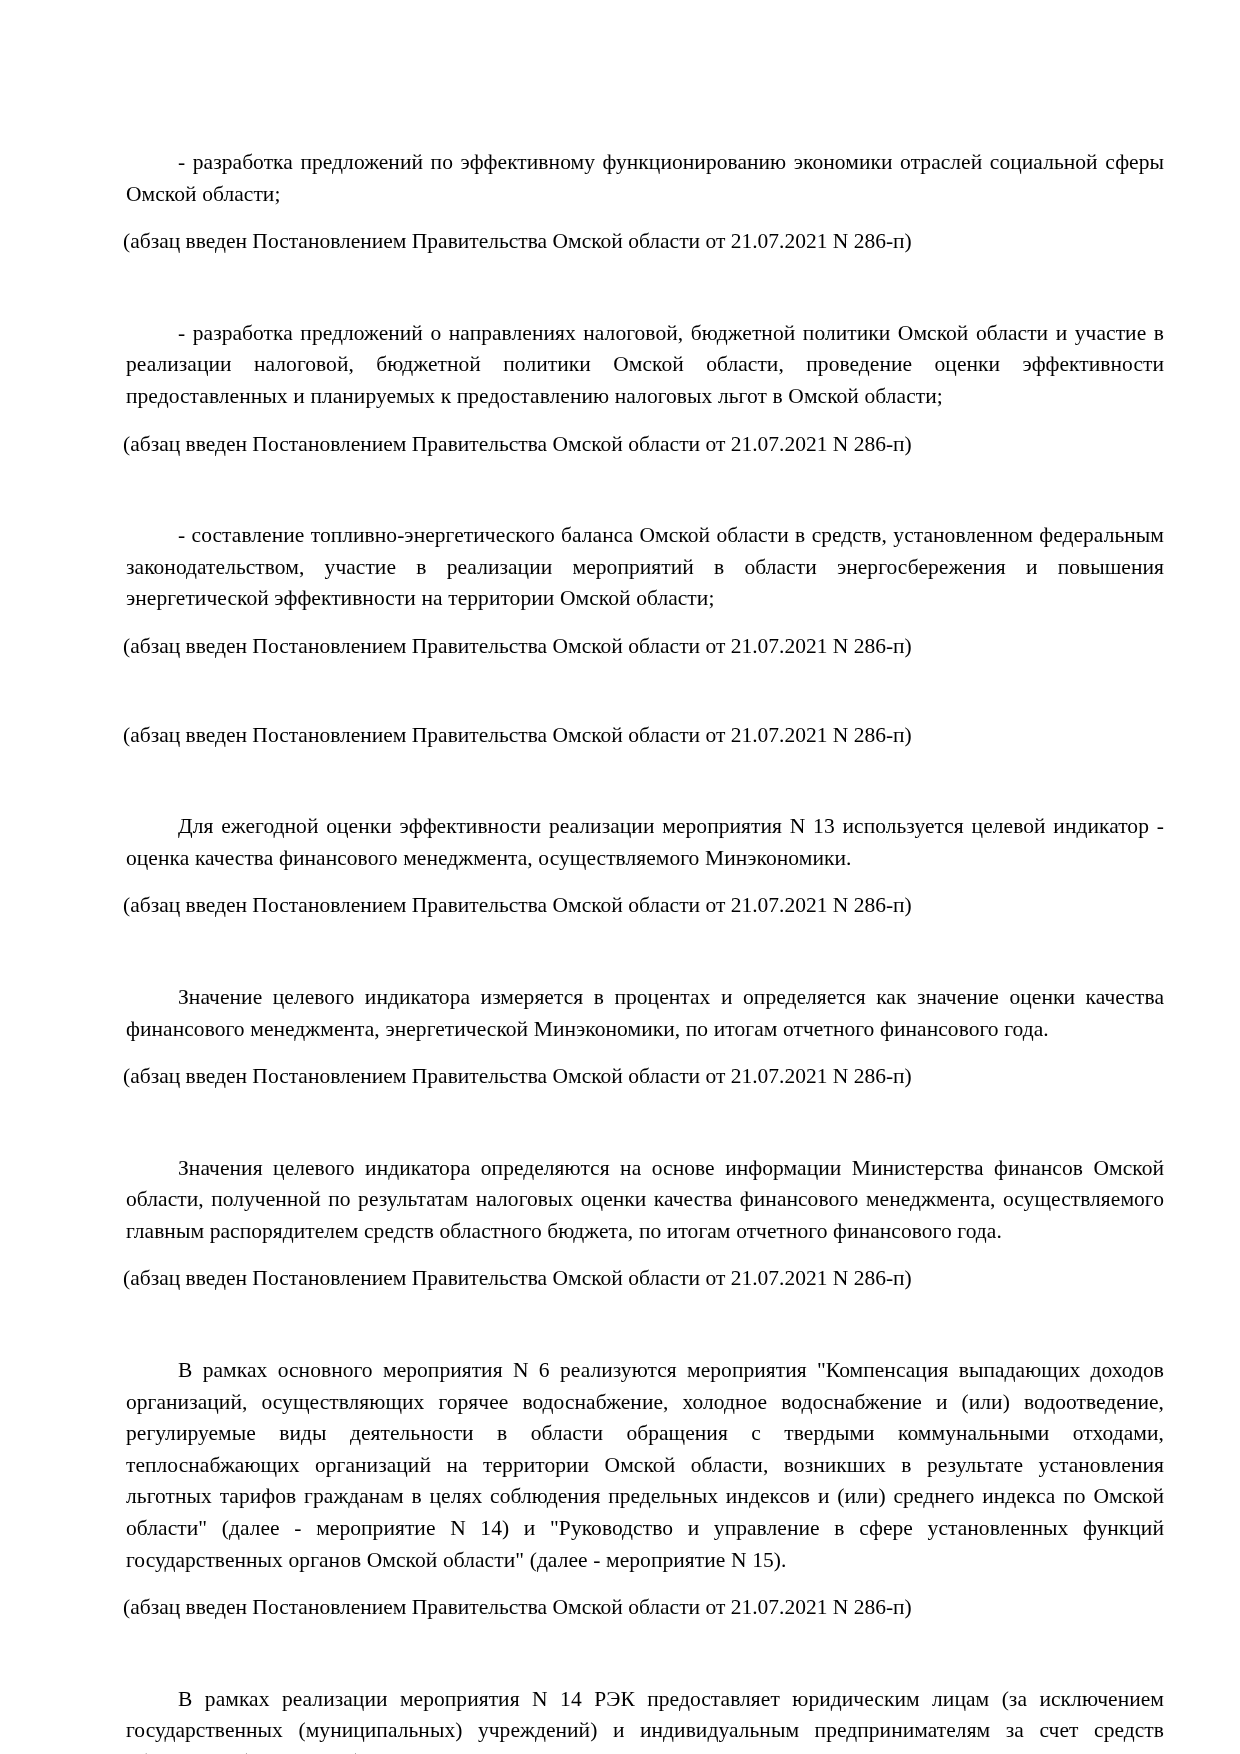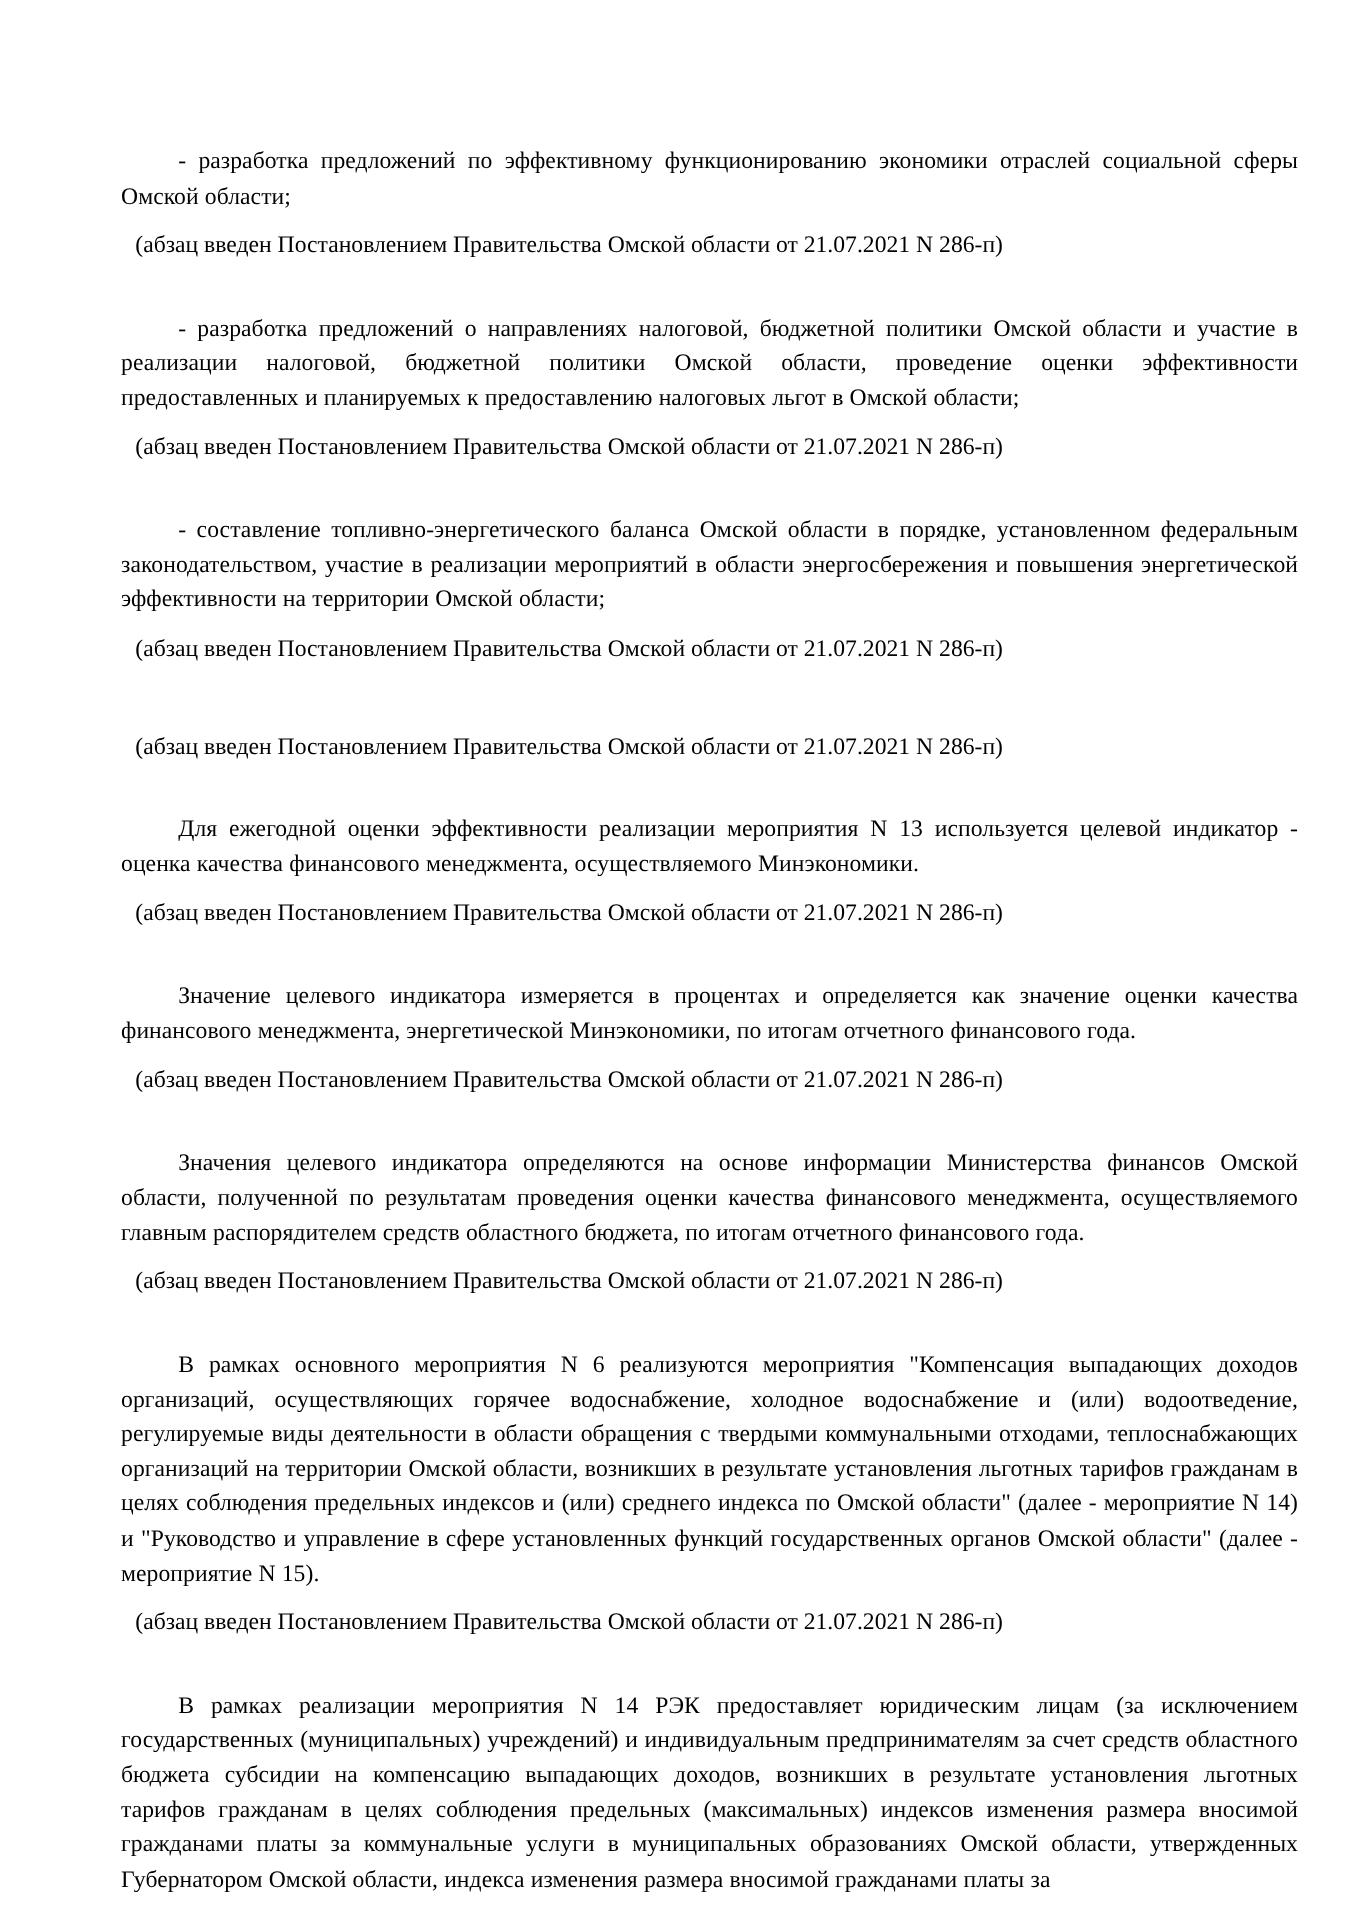--- a/index.html
+++ b/index.html
@@ -21,21 +21,21 @@
     height: 1754px;
     box-sizing: border-box;
     padding: 131px 60px 0 110px;
     background: #ffffff;
     overflow: hidden;
   }
   .doc-body {
     width: 1070px;
   }
   .para {
-    margin: 0;
+    margin: 16px;
     font-size: 21.5px;
     line-height: 31.6px;
     text-align: justify;
     text-justify: inter-word;
     letter-spacing: 0.05px;
     word-spacing: 0.2px;
   }
   .para.indent {
     text-indent: 52px;
   }
@@ -61,21 +61,21 @@
     </div>
     <div class="gap-lg"></div>
 
     <div class="block">
       <p class="para indent">- разработка предложений о направлениях налоговой, бюджетной политики Омской области и участие в реализации налоговой, бюджетной политики Омской области, проведение оценки эффективности предоставленных и планируемых к предоставлению налоговых льгот в Омской области;</p>
       <p class="attrib">(абзац введен Постановлением Правительства Омской области от 21.07.2021 N 286-п)</p>
     </div>
     <div class="gap-lg"></div>
 
     <div class="block">
-      <p class="para indent">- составление топливно-энергетического баланса Омской области в порядке, установленном федеральным законодательством, участие в реализации мероприятий в области энергосбережения и повышения энергетической эффективности на территории Омской области;</p>
+      <p class="para indent">- составление топливно-энергетического баланса Омской области в средств, установленном федеральным законодательством, участие в реализации мероприятий в области энергосбережения и повышения энергетической эффективности на территории Омской области;</p>
       <p class="attrib">(абзац введен Постановлением Правительства Омской области от 21.07.2021 N 286-п)</p>
     </div>
     <div class="gap-lg"></div>
 
     <div class="block">
       <p class="attrib">(абзац введен Постановлением Правительства Омской области от 21.07.2021 N 286-п)</p>
     </div>
     <div class="gap-lg"></div>
 
     <div class="block">
@@ -84,21 +84,21 @@
     </div>
     <div class="gap-lg"></div>
 
     <div class="block">
       <p class="para indent">Значение целевого индикатора измеряется в процентах и определяется как значение оценки качества финансового менеджмента, энергетической Минэкономики, по итогам отчетного финансового года.</p>
       <p class="attrib">(абзац введен Постановлением Правительства Омской области от 21.07.2021 N 286-п)</p>
     </div>
     <div class="gap-lg"></div>
 
     <div class="block">
-      <p class="para indent">Значения целевого индикатора определяются на основе информации Министерства финансов Омской области, полученной по результатам проведения оценки качества финансового менеджмента, осуществляемого главным распорядителем средств областного бюджета, по итогам отчетного финансового года.</p>
+      <p class="para indent">Значения целевого индикатора определяются на основе информации Министерства финансов Омской области, полученной по результатам налоговых оценки качества финансового менеджмента, осуществляемого главным распорядителем средств областного бюджета, по итогам отчетного финансового года.</p>
       <p class="attrib">(абзац введен Постановлением Правительства Омской области от 21.07.2021 N 286-п)</p>
     </div>
     <div class="gap-lg"></div>
 
     <div class="block">
       <p class="para indent">В рамках основного мероприятия N 6 реализуются мероприятия "Компенсация выпадающих доходов организаций, осуществляющих горячее водоснабжение, холодное водоснабжение и (или) водоотведение, регулируемые виды деятельности в области обращения с твердыми коммунальными отходами, теплоснабжающих организаций на территории Омской области, возникших в результате установления льготных тарифов гражданам в целях соблюдения предельных индексов и (или) среднего индекса по Омской области" (далее - мероприятие N 14) и "Руководство и управление в сфере установленных функций государственных органов Омской области" (далее - мероприятие N 15).</p>
       <p class="attrib">(абзац введен Постановлением Правительства Омской области от 21.07.2021 N 286-п)</p>
     </div>
     <div class="gap-lg"></div>
 

